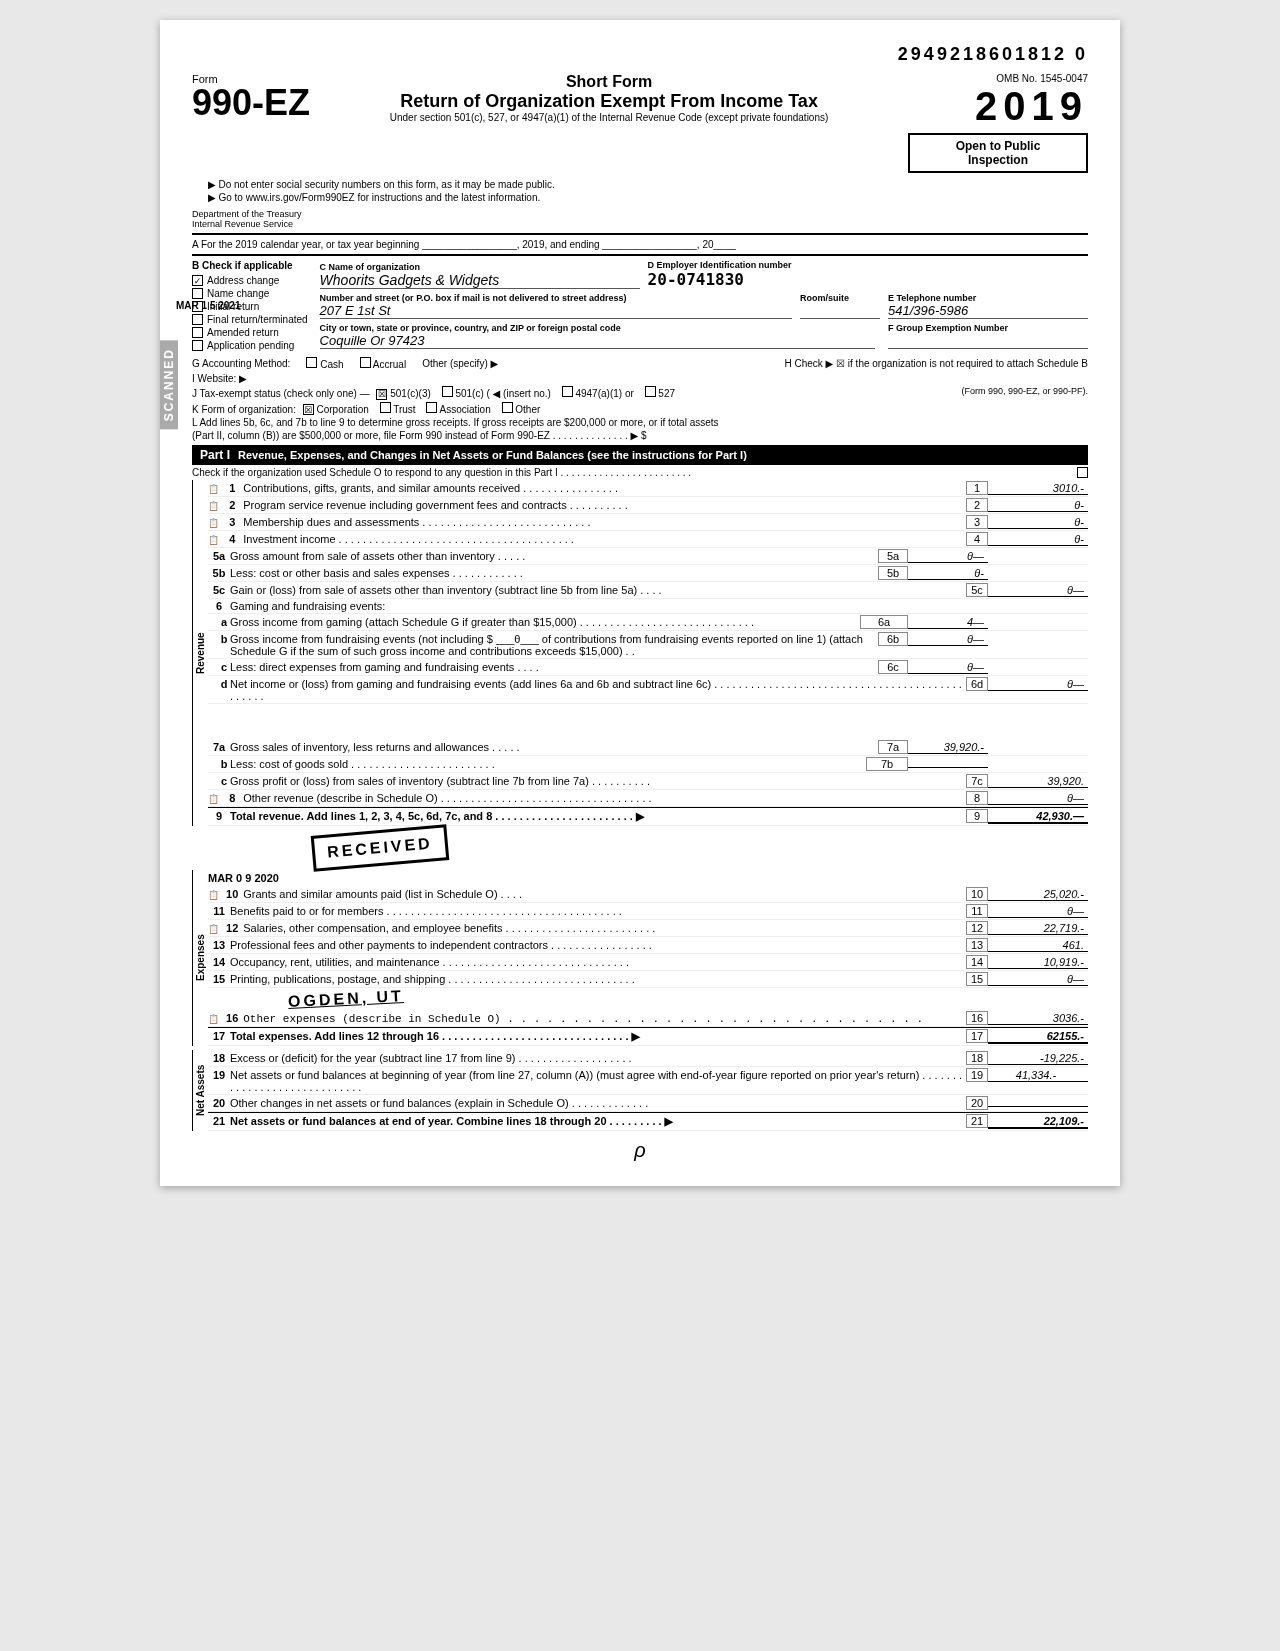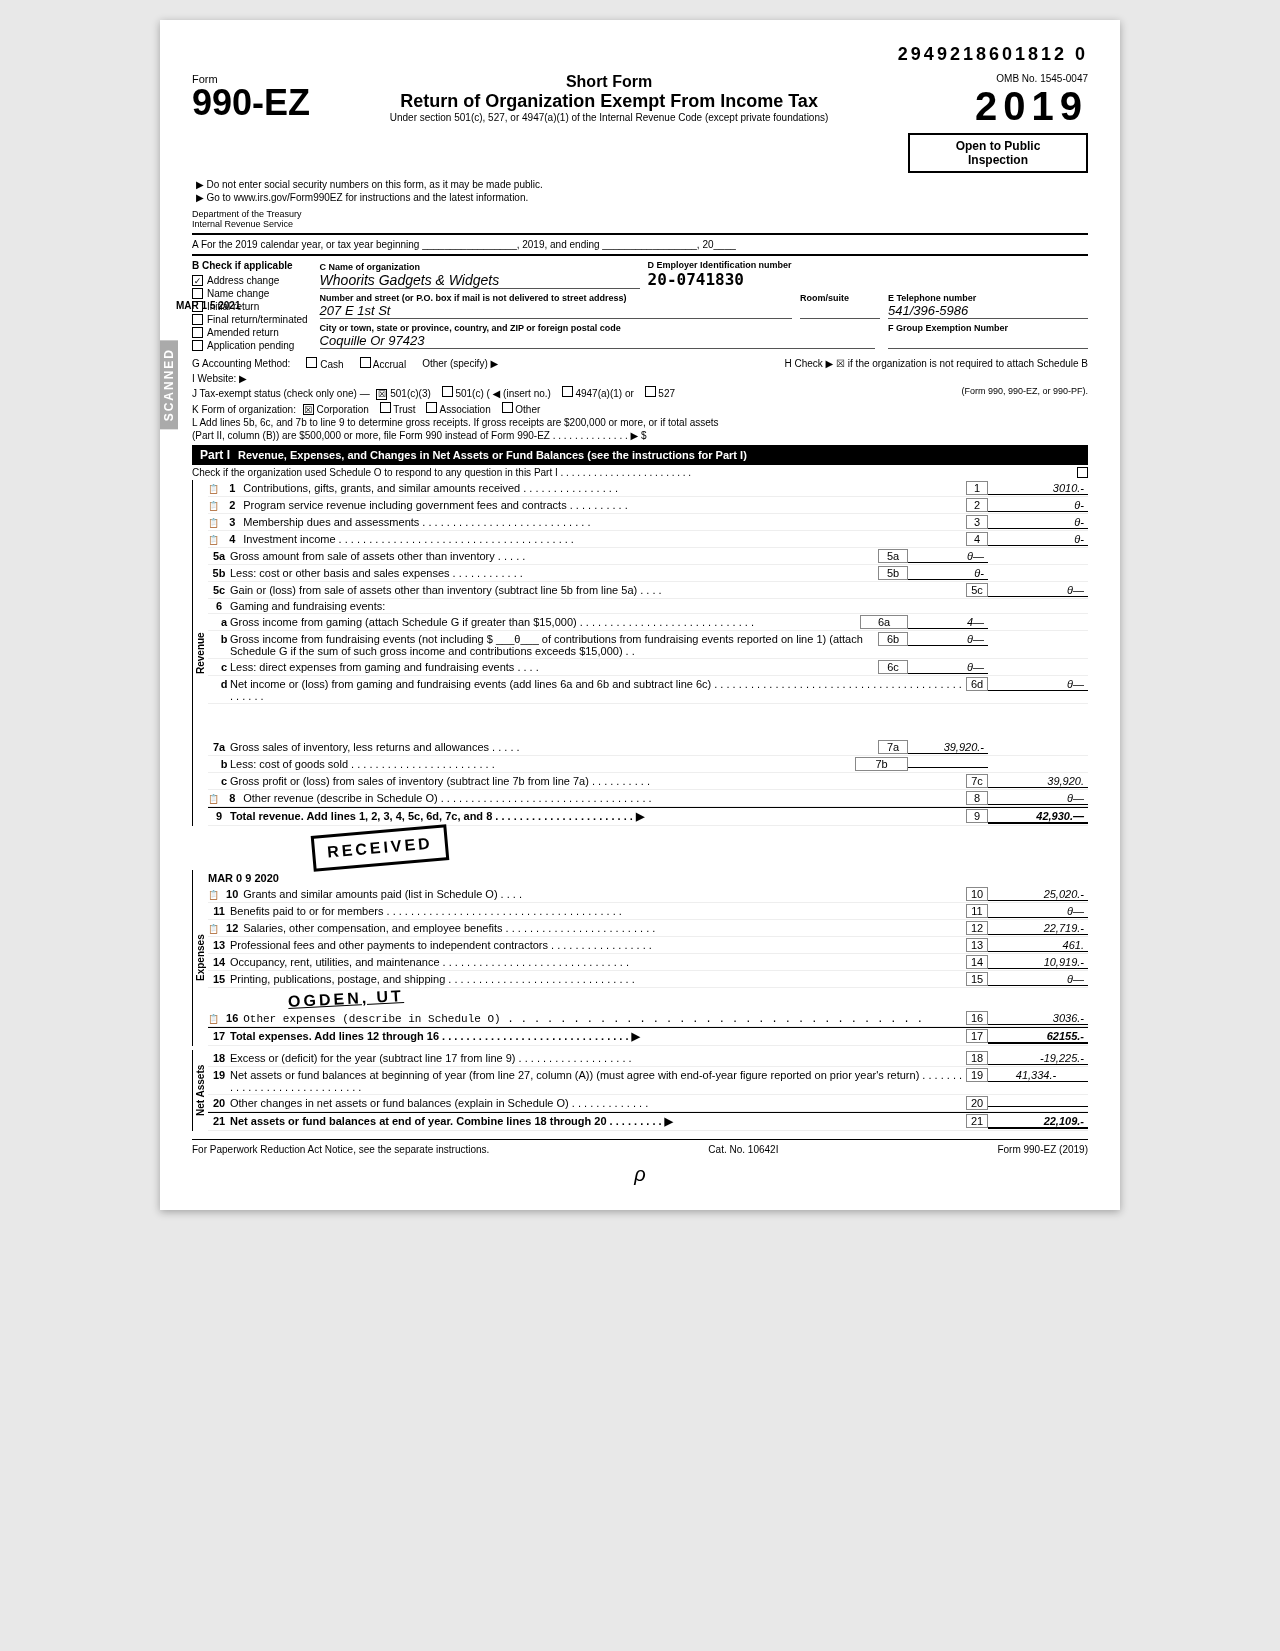--- a/index.html
+++ b/index.html
@@ -82,21 +82,21 @@
     .subtitle-small { font-size: 10px; }
     .year-large { font-size: 40px; font-weight: bold; letter-spacing: 6px; }
     .open-inspection {
       border: 2px solid #000;
       text-align: center;
       padding: 4px 8px;
       margin-top: 4px;
     }
     .instructions-section {
       font-size: 10px;
-      margin: 6px 4px;
+      margin: 6px 16px;
     }
     .instr-line { margin: 2px 0; }
     .section-divider {
       border-top: 2px solid #000;
       margin: 4px 0;
     }
     .check-label {
       display: flex;
       align-items: center;
       gap: 4px;
@@ -409,21 +409,21 @@
       <div class="tr-line">
         <span style="width:22px;text-align:center;font-weight:bold;">7a</span>
         <span style="flex:1;">Gross sales of inventory, less returns and allowances . . . . .</span>
         <span style="width:30px;text-align:center;border:1px solid #888;">7a</span>
         <span style="min-width:80px;text-align:right;border-bottom:1px solid #000;padding-right:4px;font-style:italic;margin-top:36px;">39,920.-</span>
         <span style="min-width:100px;"></span>
       </div>
       <div class="tr-line">
         <span style="width:22px;text-align:center;font-weight:bold;padding-left:10px;">b</span>
         <span style="flex:1;">Less: cost of goods sold  . . . . . . . . . . . . . . . . . . . . . . . .</span>
-        <span style="width:53px;text-align:center;border:1px solid #888;">7b</span>
+        <span style="width:42px;text-align:center;border:1px solid #888;">7b</span>
         <span style="min-width:80px;text-align:right;border-bottom:1px solid #000;padding-right:4px;font-style:italic;"></span>
         <span style="min-width:100px;"></span>
       </div>
       <div class="tr-line">
         <span style="width:22px;text-align:center;font-weight:bold;padding-left:10px;">c</span>
         <span style="flex:1;">Gross profit or (loss) from sales of inventory (subtract line 7b from line 7a) . . . . . . . . . .</span>
         <span style="width:22px;text-align:center;border:1px solid #888;">7c</span>
         <span style="min-width:100px;text-align:right;border-bottom:1px solid #000;padding-right:4px;font-style:italic;">39,920.</span>
       </div>
 
@@ -540,21 +540,16 @@
       <div class="tr-line" style="border-top:1px solid #000;">
         <span style="width:22px;text-align:center;font-weight:bold;">21</span>
         <span style="flex:1;font-weight:bold;">Net assets or fund balances at end of year. Combine lines 18 through 20 . . . . . . . . . ▶</span>
         <span style="width:22px;text-align:center;border:1px solid #888;">21</span>
         <span style="min-width:100px;text-align:right;border-bottom:2px solid #000;padding-right:4px;font-style:italic;font-weight:bold;">22,109.-</span>
       </div>
     </div>
   </div>
 
   
-  <div class="footer-row">
-    <span>For Paperwork Reduction Act Notice, see the separate instructions.</span>
-    <span>Cat. No. 10642I</span>
-    <span>Form 990-EZ (2019)</span>
-  </div>
 
   
   <div class="sig-line">ρ</div>
 </div>
 
 </body></html>

